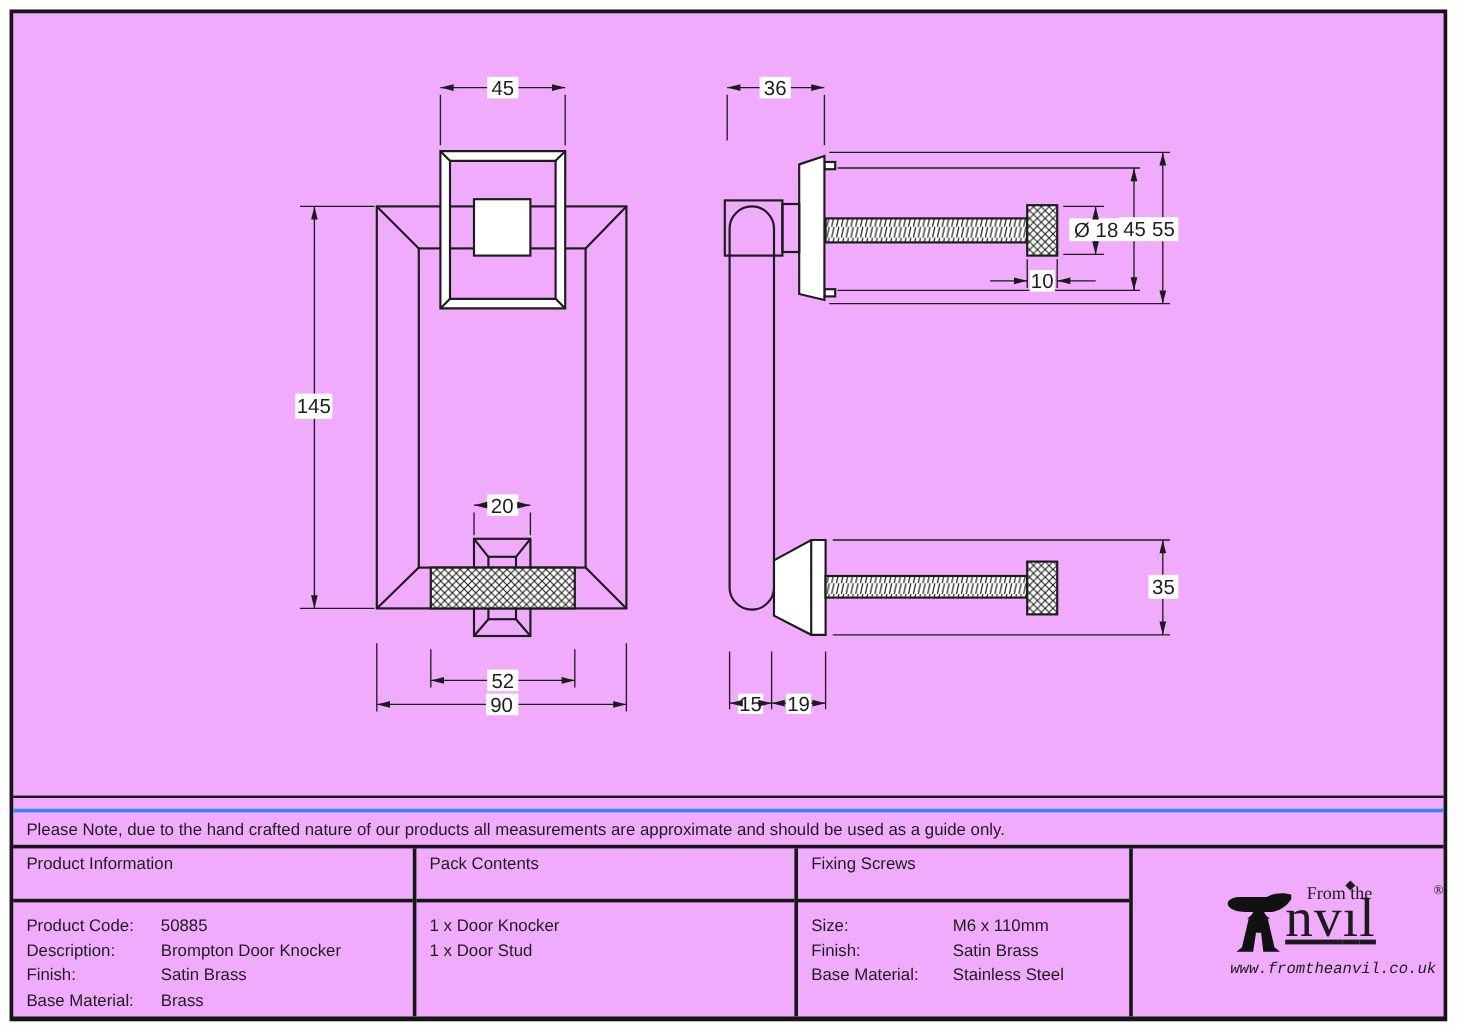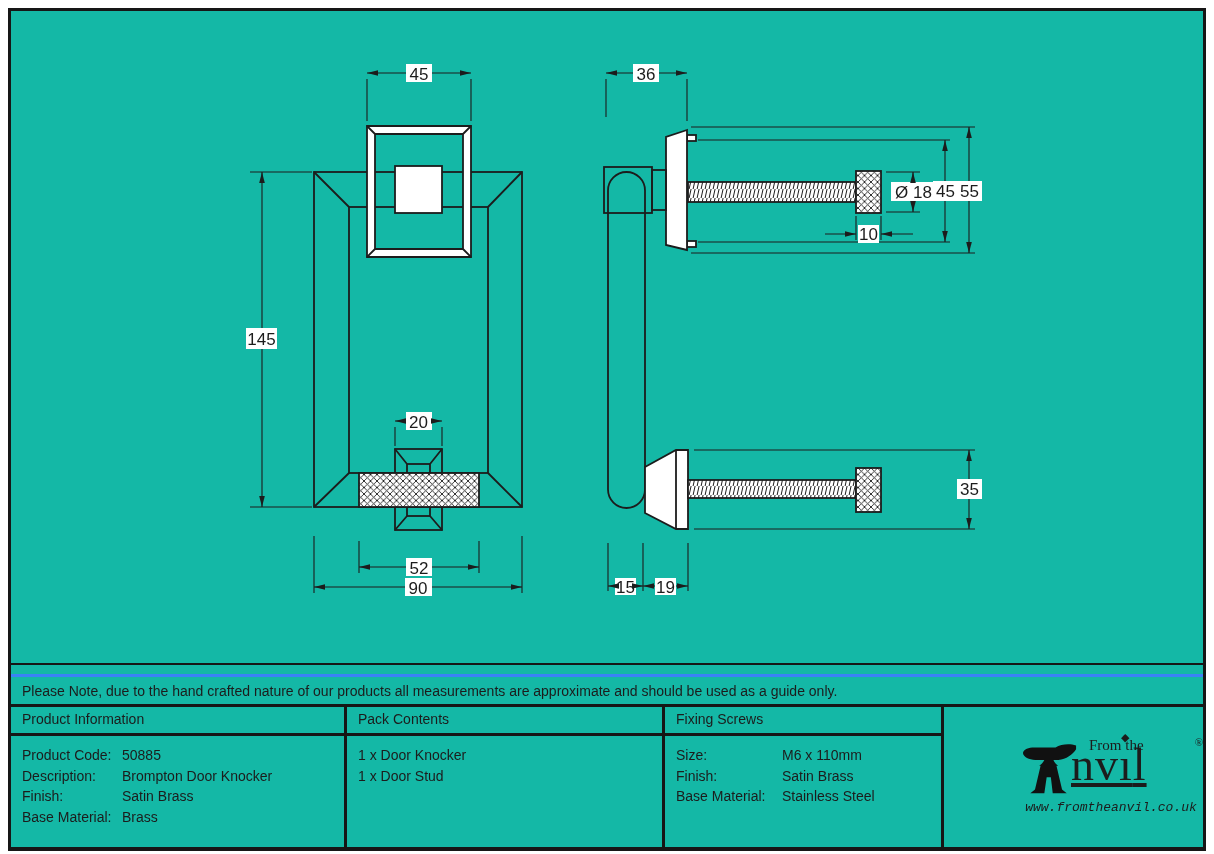--- a/index.html
+++ b/index.html
@@ -1,31 +1,31 @@
 <!DOCTYPE html>
 <html><head>
 <meta charset="utf-8">
 <style>
   html,body{margin:0;padding:0;background:#fff;width:1214px;height:854px;overflow:hidden;
     font-family:"Liberation Sans",sans-serif;color:#1c1c1c;}
   .sheet{position:absolute;left:8px;top:8px;width:1192px;height:836px;
-    border:3px solid #161616;border-bottom-width:4px;background:#14b8a6;}
+    border:3px solid #161616;border-bottom-width:4px;background:#f0abfc;}
   .drawing-area{height:652px;border-bottom:2px solid #161616;position:relative;}
   .gap-strip{height:9px;}
   .note-row{border-top:3px solid #3b82f6;border-bottom:3px solid #161616;height:27px;
     display:flex;align-items:center;padding-left:11px;font-size:14px;}
   .info-table{display:flex;height:140px;}
   .col{box-sizing:border-box;}
   .col-1{width:336px;border-right:3px solid #161616;}
   .col-2{width:318px;border-right:3px solid #161616;}
   .col-3{width:279px;border-right:3px solid #161616;}
   .col-4{flex:1;display:flex;align-items:center;justify-content:flex-end;}
-  .col-header{height:22px;border-bottom:3px solid #161616;padding:4px 0 0 11px;font-size:14px;}
+  .col-header{height:22px;border-bottom:3px solid #161616;padding:4px 0 16px 11px;font-size:14px;}
   .col-body{padding:9px 0 0 11px;font-size:14px;line-height:20.5px;}
-  .kv{display:flex;}
+  .kv{display:flex;gap:12px;}
   .col-1 .k{width:100px;}
   .col-3 .k{width:106px;}
   svg text{font-family:"Liberation Sans",sans-serif;font-size:17px;fill:#1c1c1c;
     text-anchor:middle;dominant-baseline:central;}
   .obj{fill:none;stroke:#1c1c1c;stroke-width:1.8;}
   .objw{fill:#fff;stroke:#1c1c1c;stroke-width:1.8;}
   .dim{stroke:#1c1c1c;stroke-width:1.1;fill:none;}
   .arr{fill:#1c1c1c;stroke:none;}
   .lbg{fill:#fff;stroke:none;}
   

